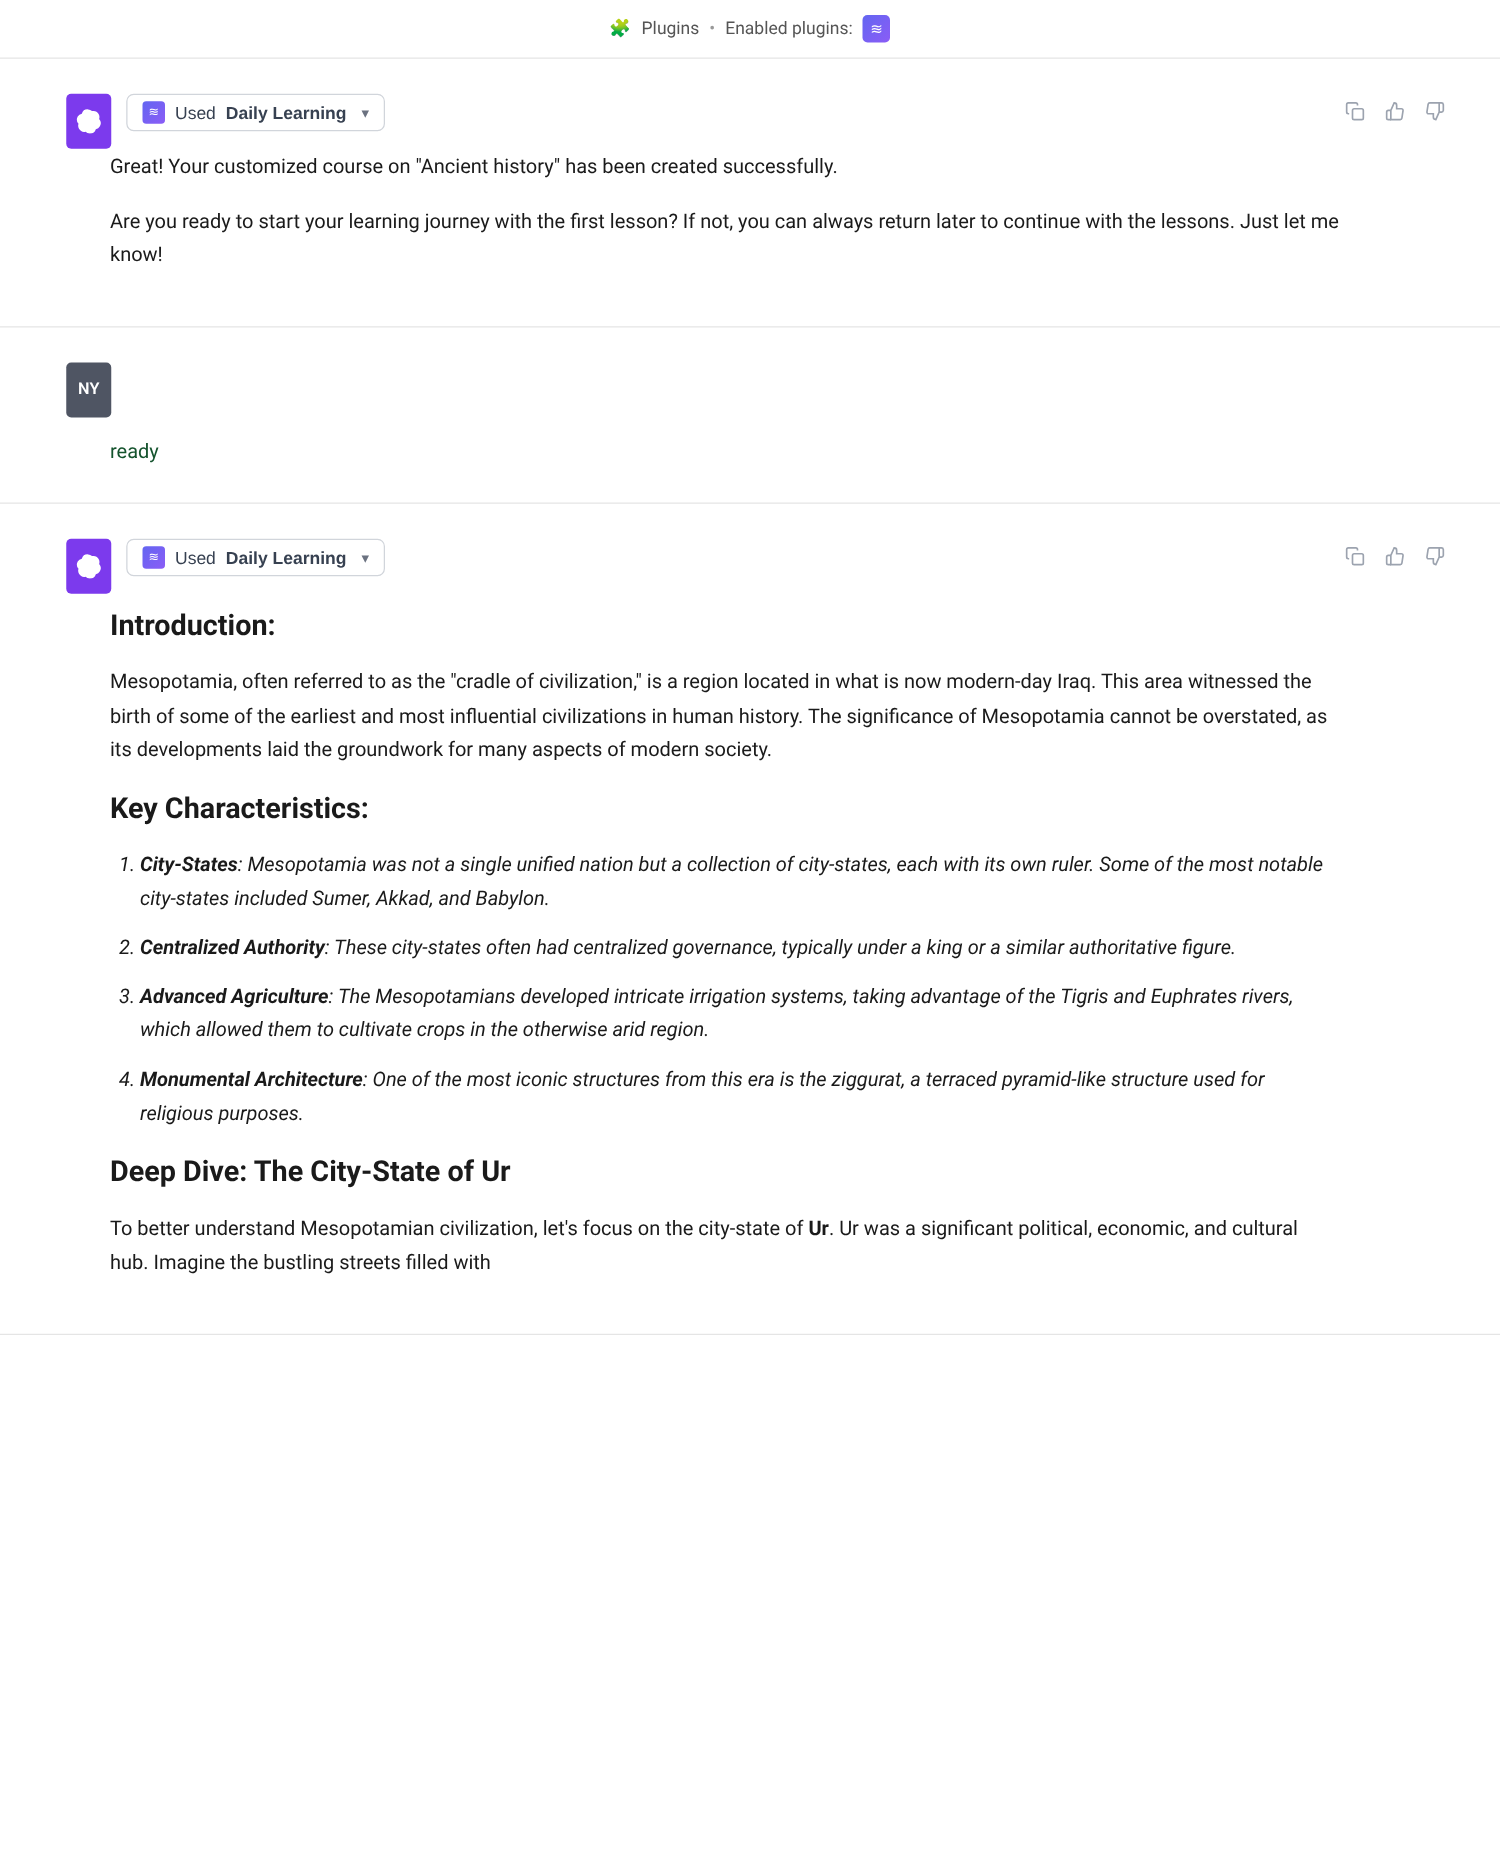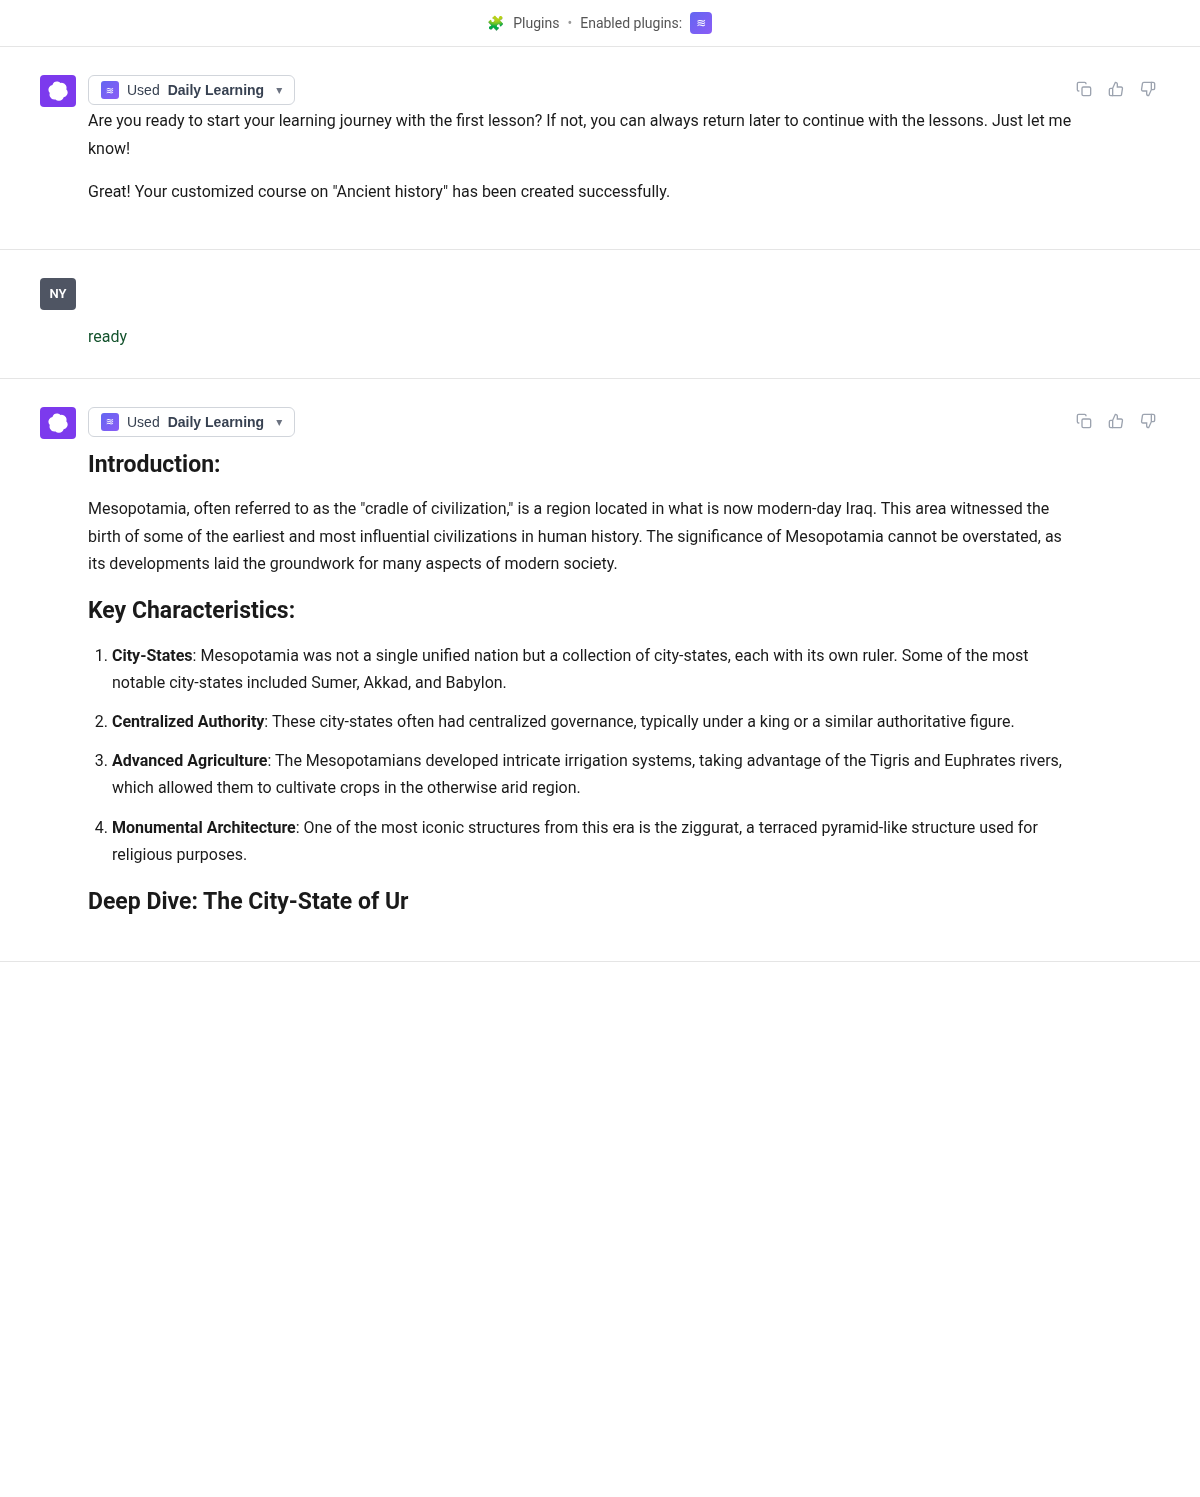--- a/index.html
+++ b/index.html
@@ -53,28 +53,29 @@
 
     .message-header {
       display: flex;
       align-items: center;
       gap: 12px;
       margin-bottom: 14px;
     }
 
     .avatar {
       width: 36px;
-      height: 32px;
+      height: 44px;
       border-radius: 4px;
       display: flex;
       align-items: center;
       justify-content: center;
       font-size: 14px;
       font-weight: 600;
       flex-shrink: 0;
+      margin-left: 13px;
     }
 
     .avatar-gpt {
       background: #7c3aed;
       color: white;
     }
 
     .avatar-user {
       background: #4f5563;
       color: white;
@@ -167,20 +168,21 @@
     }
 
     ol {
       padding-left: 24px;
       margin-bottom: 16px;
     }
 
     ol li {
       margin-bottom: 12px;
       line-height: 1.7;
+      font-style: italic;
     }
 
     .intro-text {
       margin-bottom: 16px;
       line-height: 1.7;
     }
   </style>
 </head>
 <body>
 
@@ -203,22 +205,22 @@
           </svg>
         </div>
         <button class="plugin-badge">
           <span class="badge-icon">≋</span>
           <span>Used </span>
             <strong>Daily Learning</strong>
           <span class="chevron">▾</span>
         </button>
       </div>
       <div class="message-content">
+        <p>Great! Your customized course on "Ancient history" has been created successfully.</p>
         <p>Are you ready to start your learning journey with the first lesson? If not, you can always return later to continue with the lessons. Just let me know!</p>
-        <p>Great! Your customized course on "Ancient history" has been created successfully.</p>
       </div>
     </div>
     <div class="message-actions">
       <span class="action-icon" title="Copy">
         <svg width="16" height="16" viewBox="0 0 24 24" fill="none" stroke="currentColor" stroke-width="2">
           <rect x="9" y="9" width="13" height="13" rx="2" ry="2"></rect>
           <path d="M5 15H4a2 2 0 0 1-2-2V4a2 2 0 0 1 2-2h9a2 2 0 0 1 2 2v1"></path>
         </svg>
       </span>
       <span class="action-icon" title="Thumbs up">
@@ -281,20 +283,21 @@
           </li>
           <li>
             <strong>Advanced Agriculture</strong>: The Mesopotamians developed intricate irrigation systems, taking advantage of the Tigris and Euphrates rivers, which allowed them to cultivate crops in the otherwise arid region.
           </li>
           <li>
             <strong>Monumental Architecture</strong>: One of the most iconic structures from this era is the ziggurat, a terraced pyramid-like structure used for religious purposes.
           </li>
         </ol>
 
         <h2 class="section-heading">Deep Dive: The City-State of Ur</h2>
+        <p>To better understand Mesopotamian civilization, let's focus on the city-state of <strong>Ur</strong>. Ur was a significant political, economic, and cultural hub. Imagine the bustling streets filled with</p>
       </div>
     </div>
     <div class="message-actions">
       <span class="action-icon" title="Copy">
         <svg width="16" height="16" viewBox="0 0 24 24" fill="none" stroke="currentColor" stroke-width="2">
           <rect x="9" y="9" width="13" height="13" rx="2" ry="2"></rect>
           <path d="M5 15H4a2 2 0 0 1-2-2V4a2 2 0 0 1 2-2h9a2 2 0 0 1 2 2v1"></path>
         </svg>
       </span>
       <span class="action-icon" title="Thumbs up">

